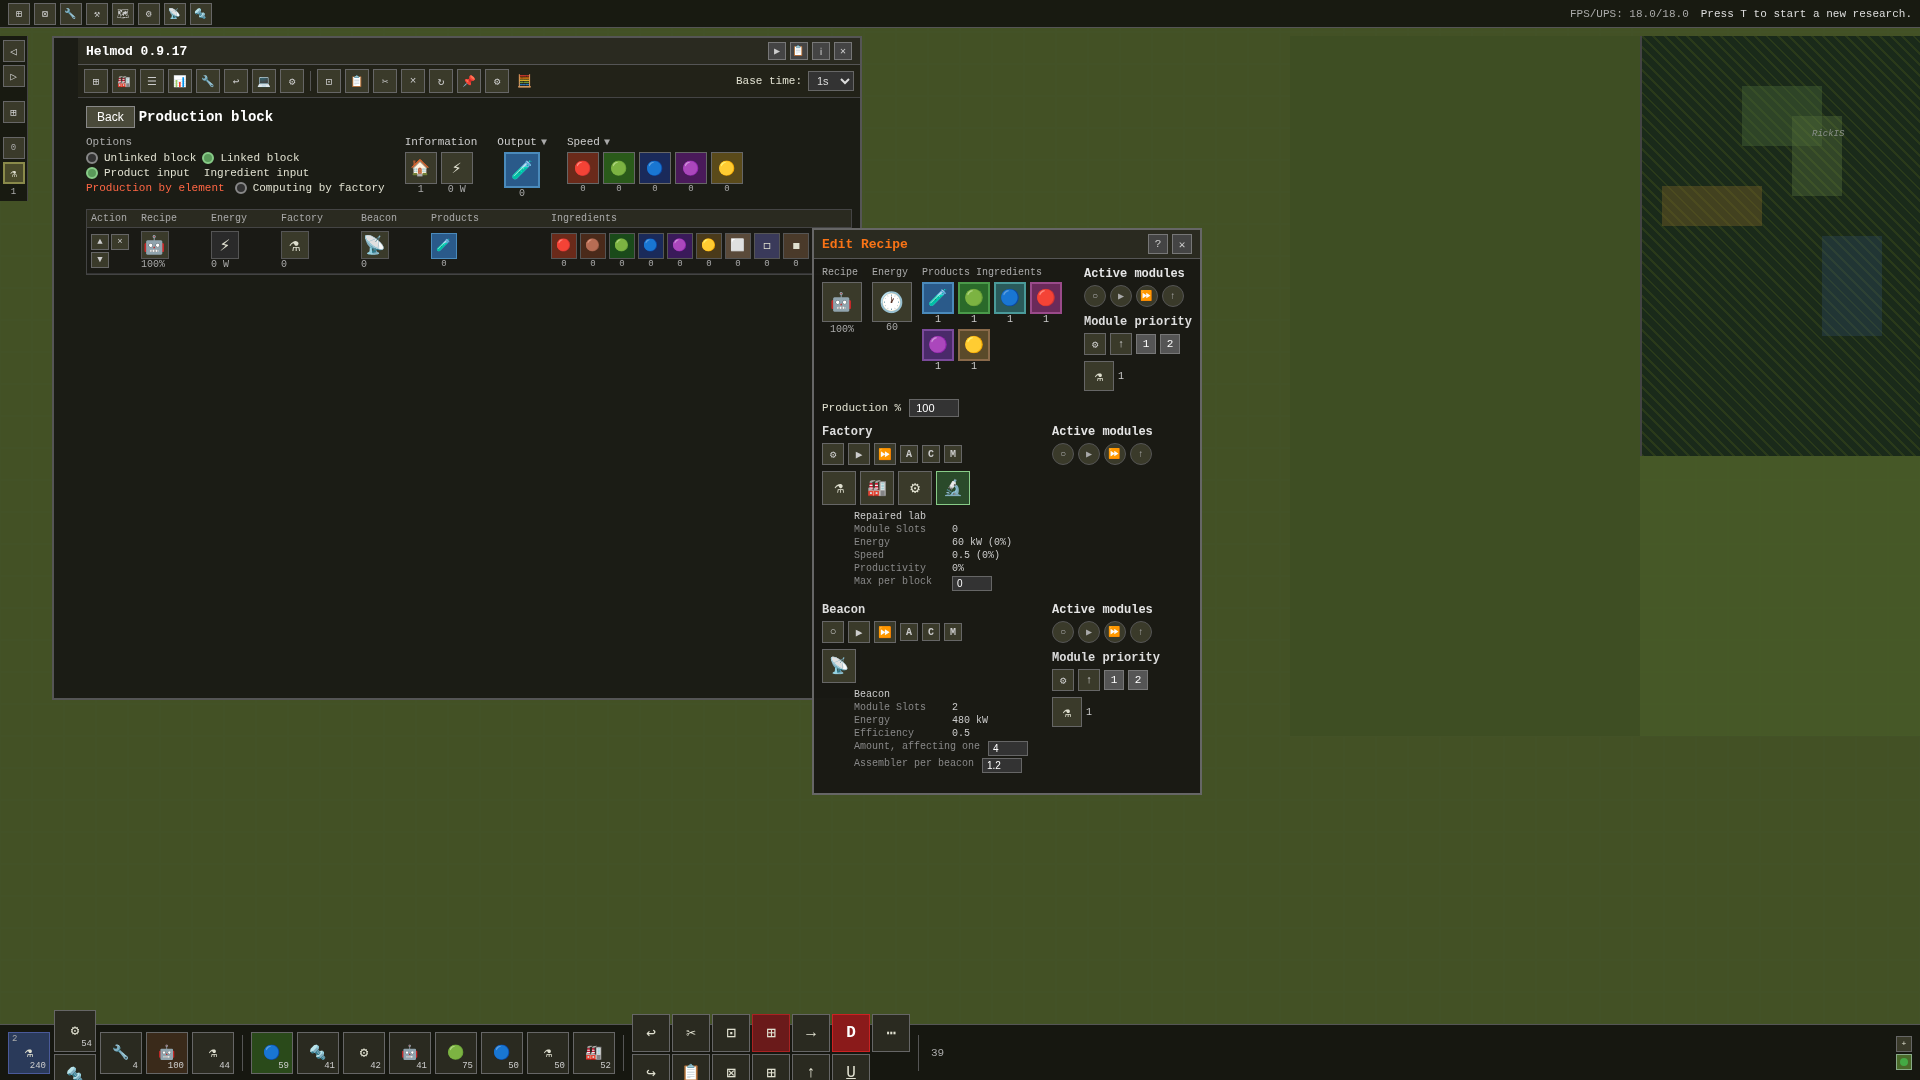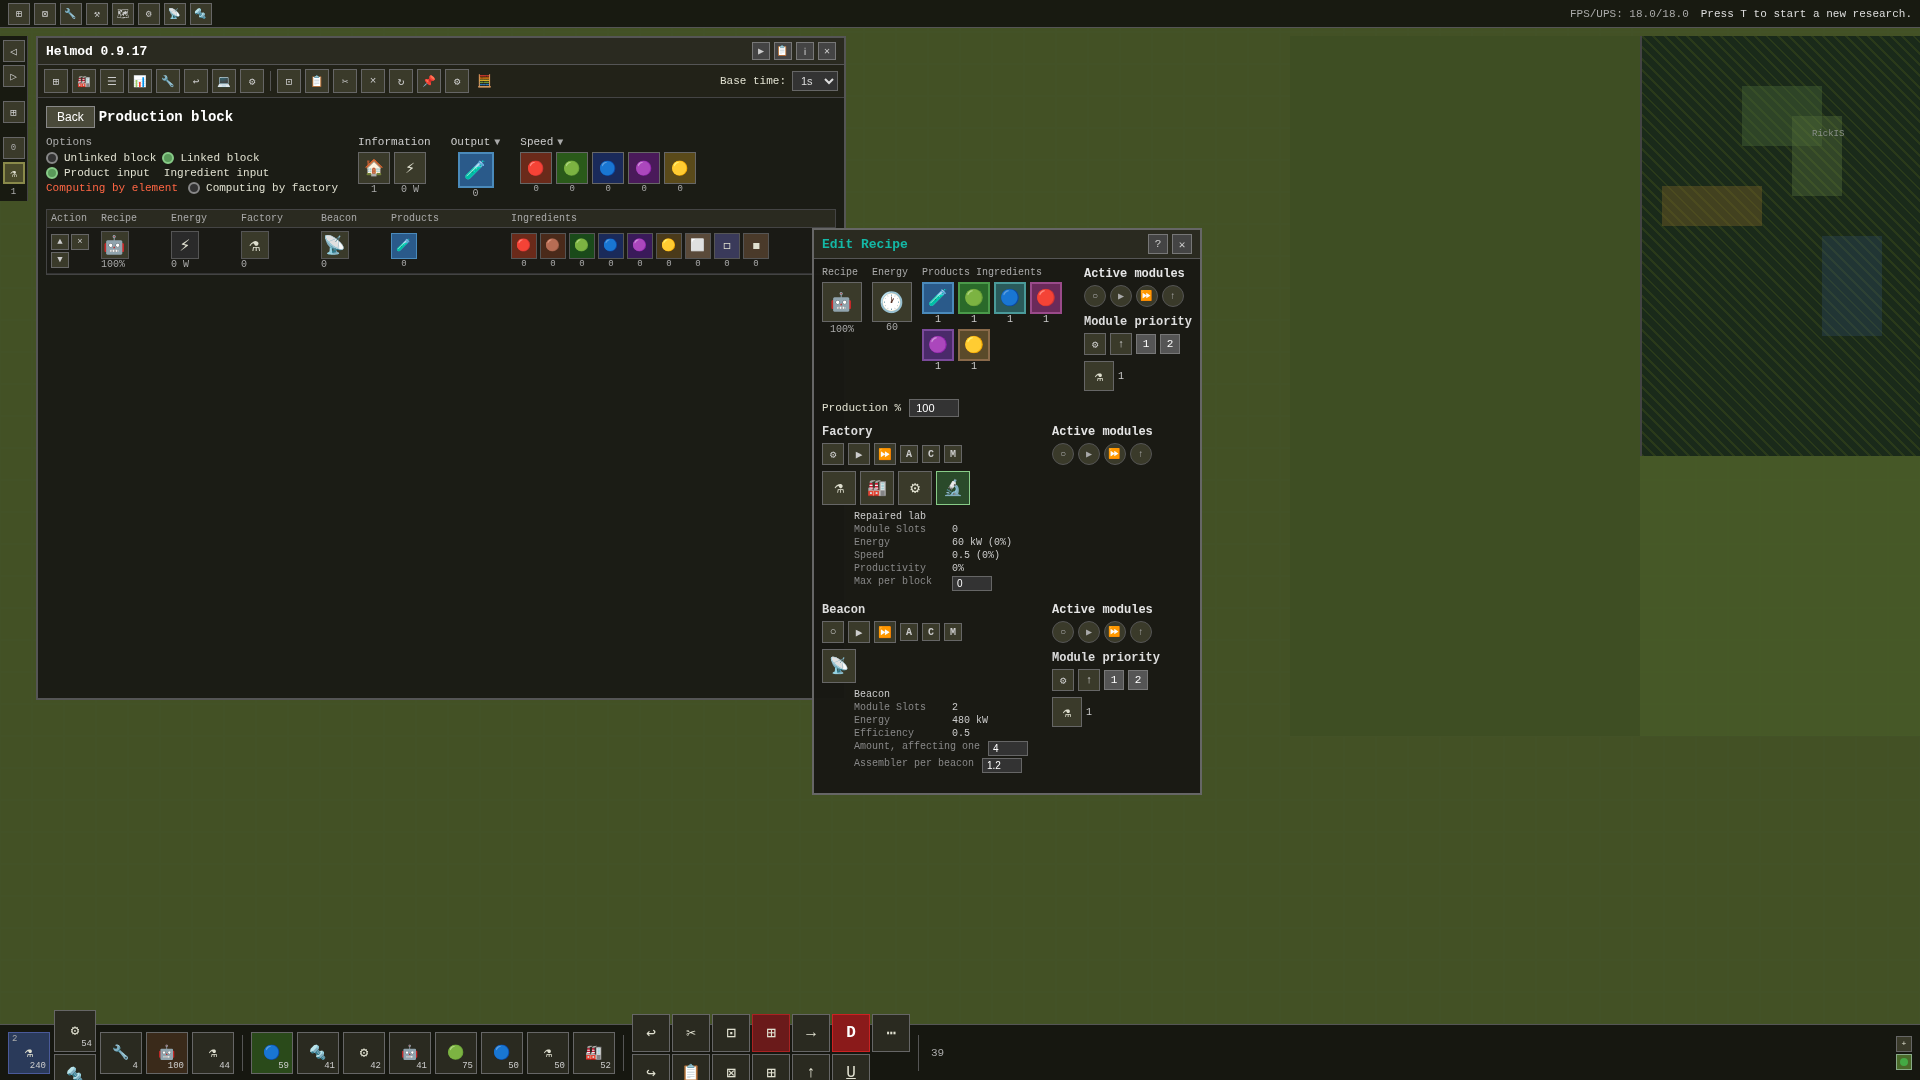--- a/index.html
+++ b/index.html
@@ -316,21 +316,21 @@
     .er-titlebar {
       background: #2a2a20;
       padding: 4px 8px;
       display: flex;
       align-items: center;
       border-bottom: 1px solid #555;
     }
     .er-title {
       font-size: 13px;
       font-weight: bold;
-      color: #14b8a6;
+      color: #f97316;
     }
     .er-controls {
       margin-left: auto;
       display: flex;
       gap: 4px;
     }
     .er-btn {
       width: 20px; height: 20px;
       background: #444;
       border: 1px solid #777;
@@ -634,20 +634,21 @@
     .minimap-inner {
       width: 100%; height: 100%;
       background: repeating-linear-gradient(
         45deg,
         #2a3a1a,
         #2a3a1a 2px,
         #1a2a1a 2px,
         #1a2a1a 8px
       );
       position: relative;
+      font-style: italic;
     }
 
     
     .left-sidebar {
       position: absolute;
       top: 36px; left: 0;
       width: 28px;
       background: rgba(20,20,15,0.9);
       border-right: 1px solid #444;
       z-index: 50;
@@ -741,21 +742,21 @@
   <div class="ls-btn">◁</div>
   <div class="ls-btn">▷</div>
   <div style="height:8px;"></div>
   <div class="ls-btn">⊞</div>
   <div style="height:8px;"></div>
   <div style="width:22px;height:22px;background:#3a3a2a;border:1px solid #666;display:flex;align-items:center;justify-content:center;font-size:9px;color:#aaa;">0</div>
   <div style="width:22px;height:22px;background:#4a4a2a;border:2px solid #8a8a4a;display:flex;align-items:center;justify-content:center;font-size:11px;">⚗</div>
   <div style="font-size:9px;color:#aaa;">1</div>
 </div>
 
-<div class="main-panel" style="left:36px;">
+<div class="main-panel" style="left:52px;padding-left:24px;">
 
   <div class="panel-titlebar">
     <span class="panel-title-text">Helmod 0.9.17</span>
     <div class="title-controls">
       <div class="title-btn">▶</div>
       <div class="title-btn">📋</div>
       <div class="title-btn">ℹ</div>
       <div class="title-btn">✕</div>
     </div>
   </div>
@@ -804,21 +805,21 @@
           <span>Unlinked block</span>
           <span class="radio-dot selected"></span>
           <span>Linked block</span>
         </div>
         <div class="radio-row">
           <span class="radio-dot selected"></span>
           <span>Product input</span>
           <span style="margin-left:8px;">Ingredient input</span>
         </div>
         <div class="radio-row">
-          <span class="computing-label">Computing by element</span>
+          <span class="computing-label">Production by element</span>
           <span class="radio-dot" style="margin-left:4px;"></span>
           <span>Computing by factory</span>
         </div>
       </div>
 
       <div>
         <div class="section-header">
           <span>Information</span>
         </div>
         <div class="info-icons">

